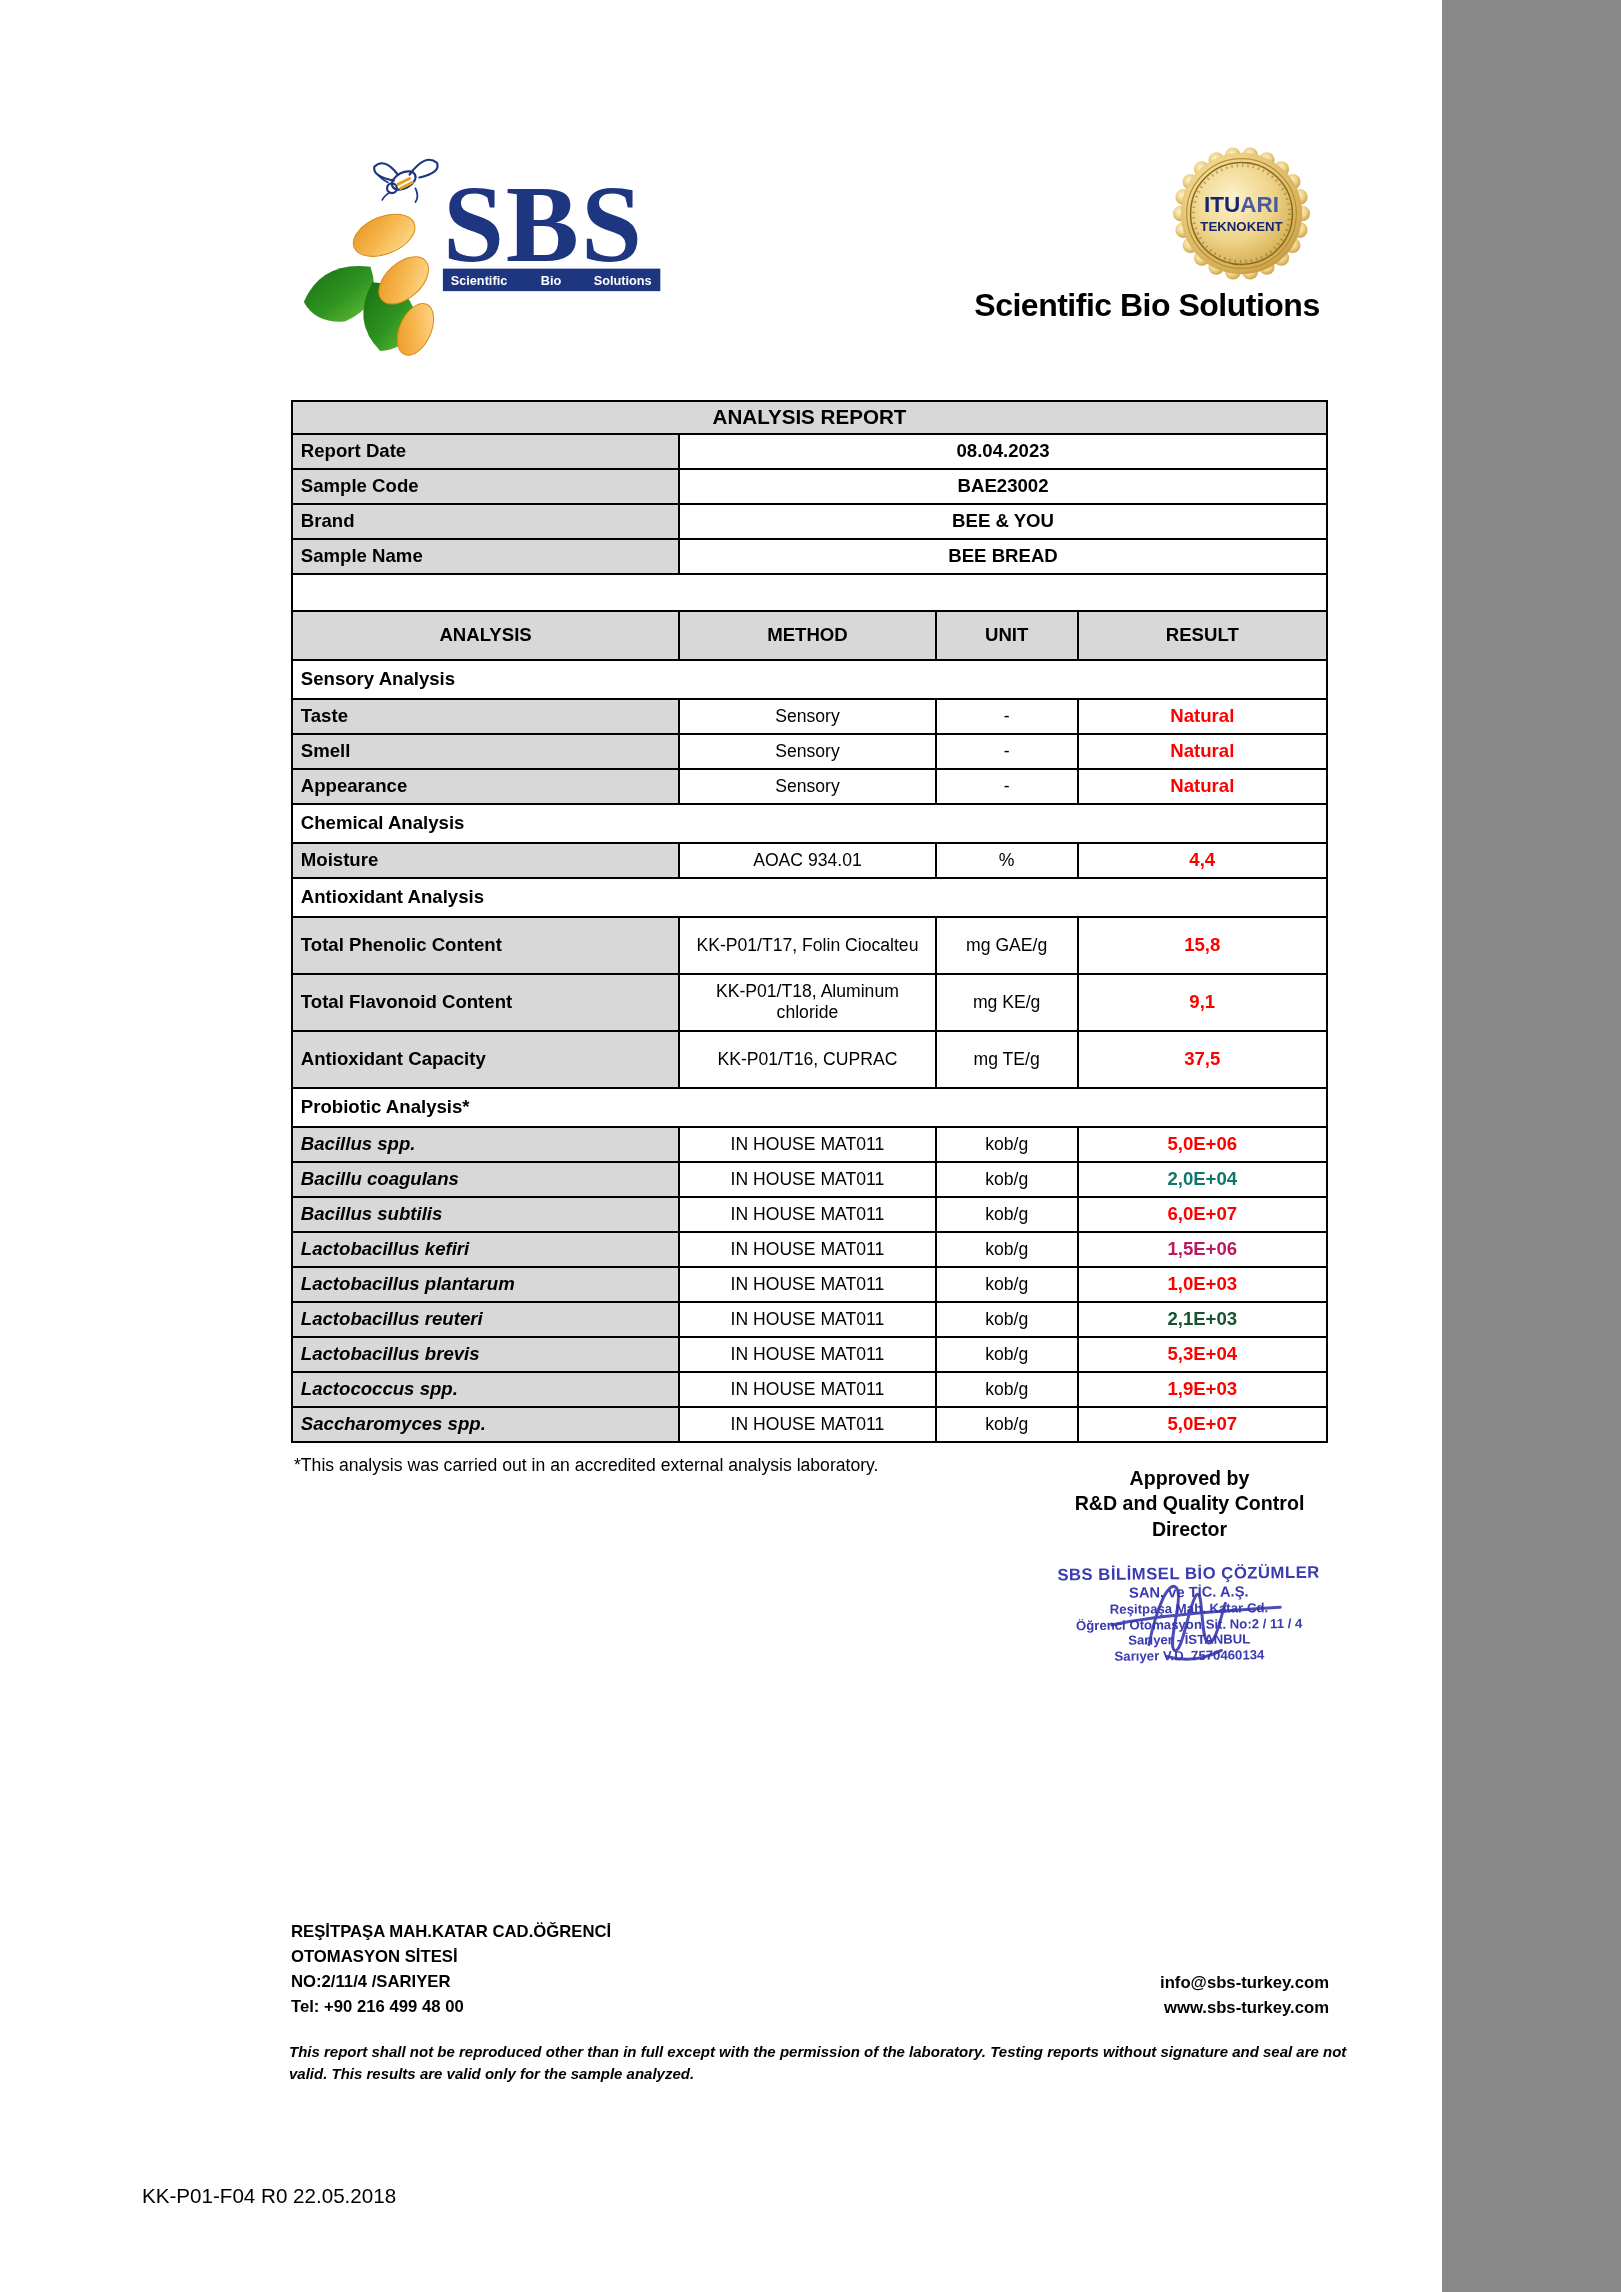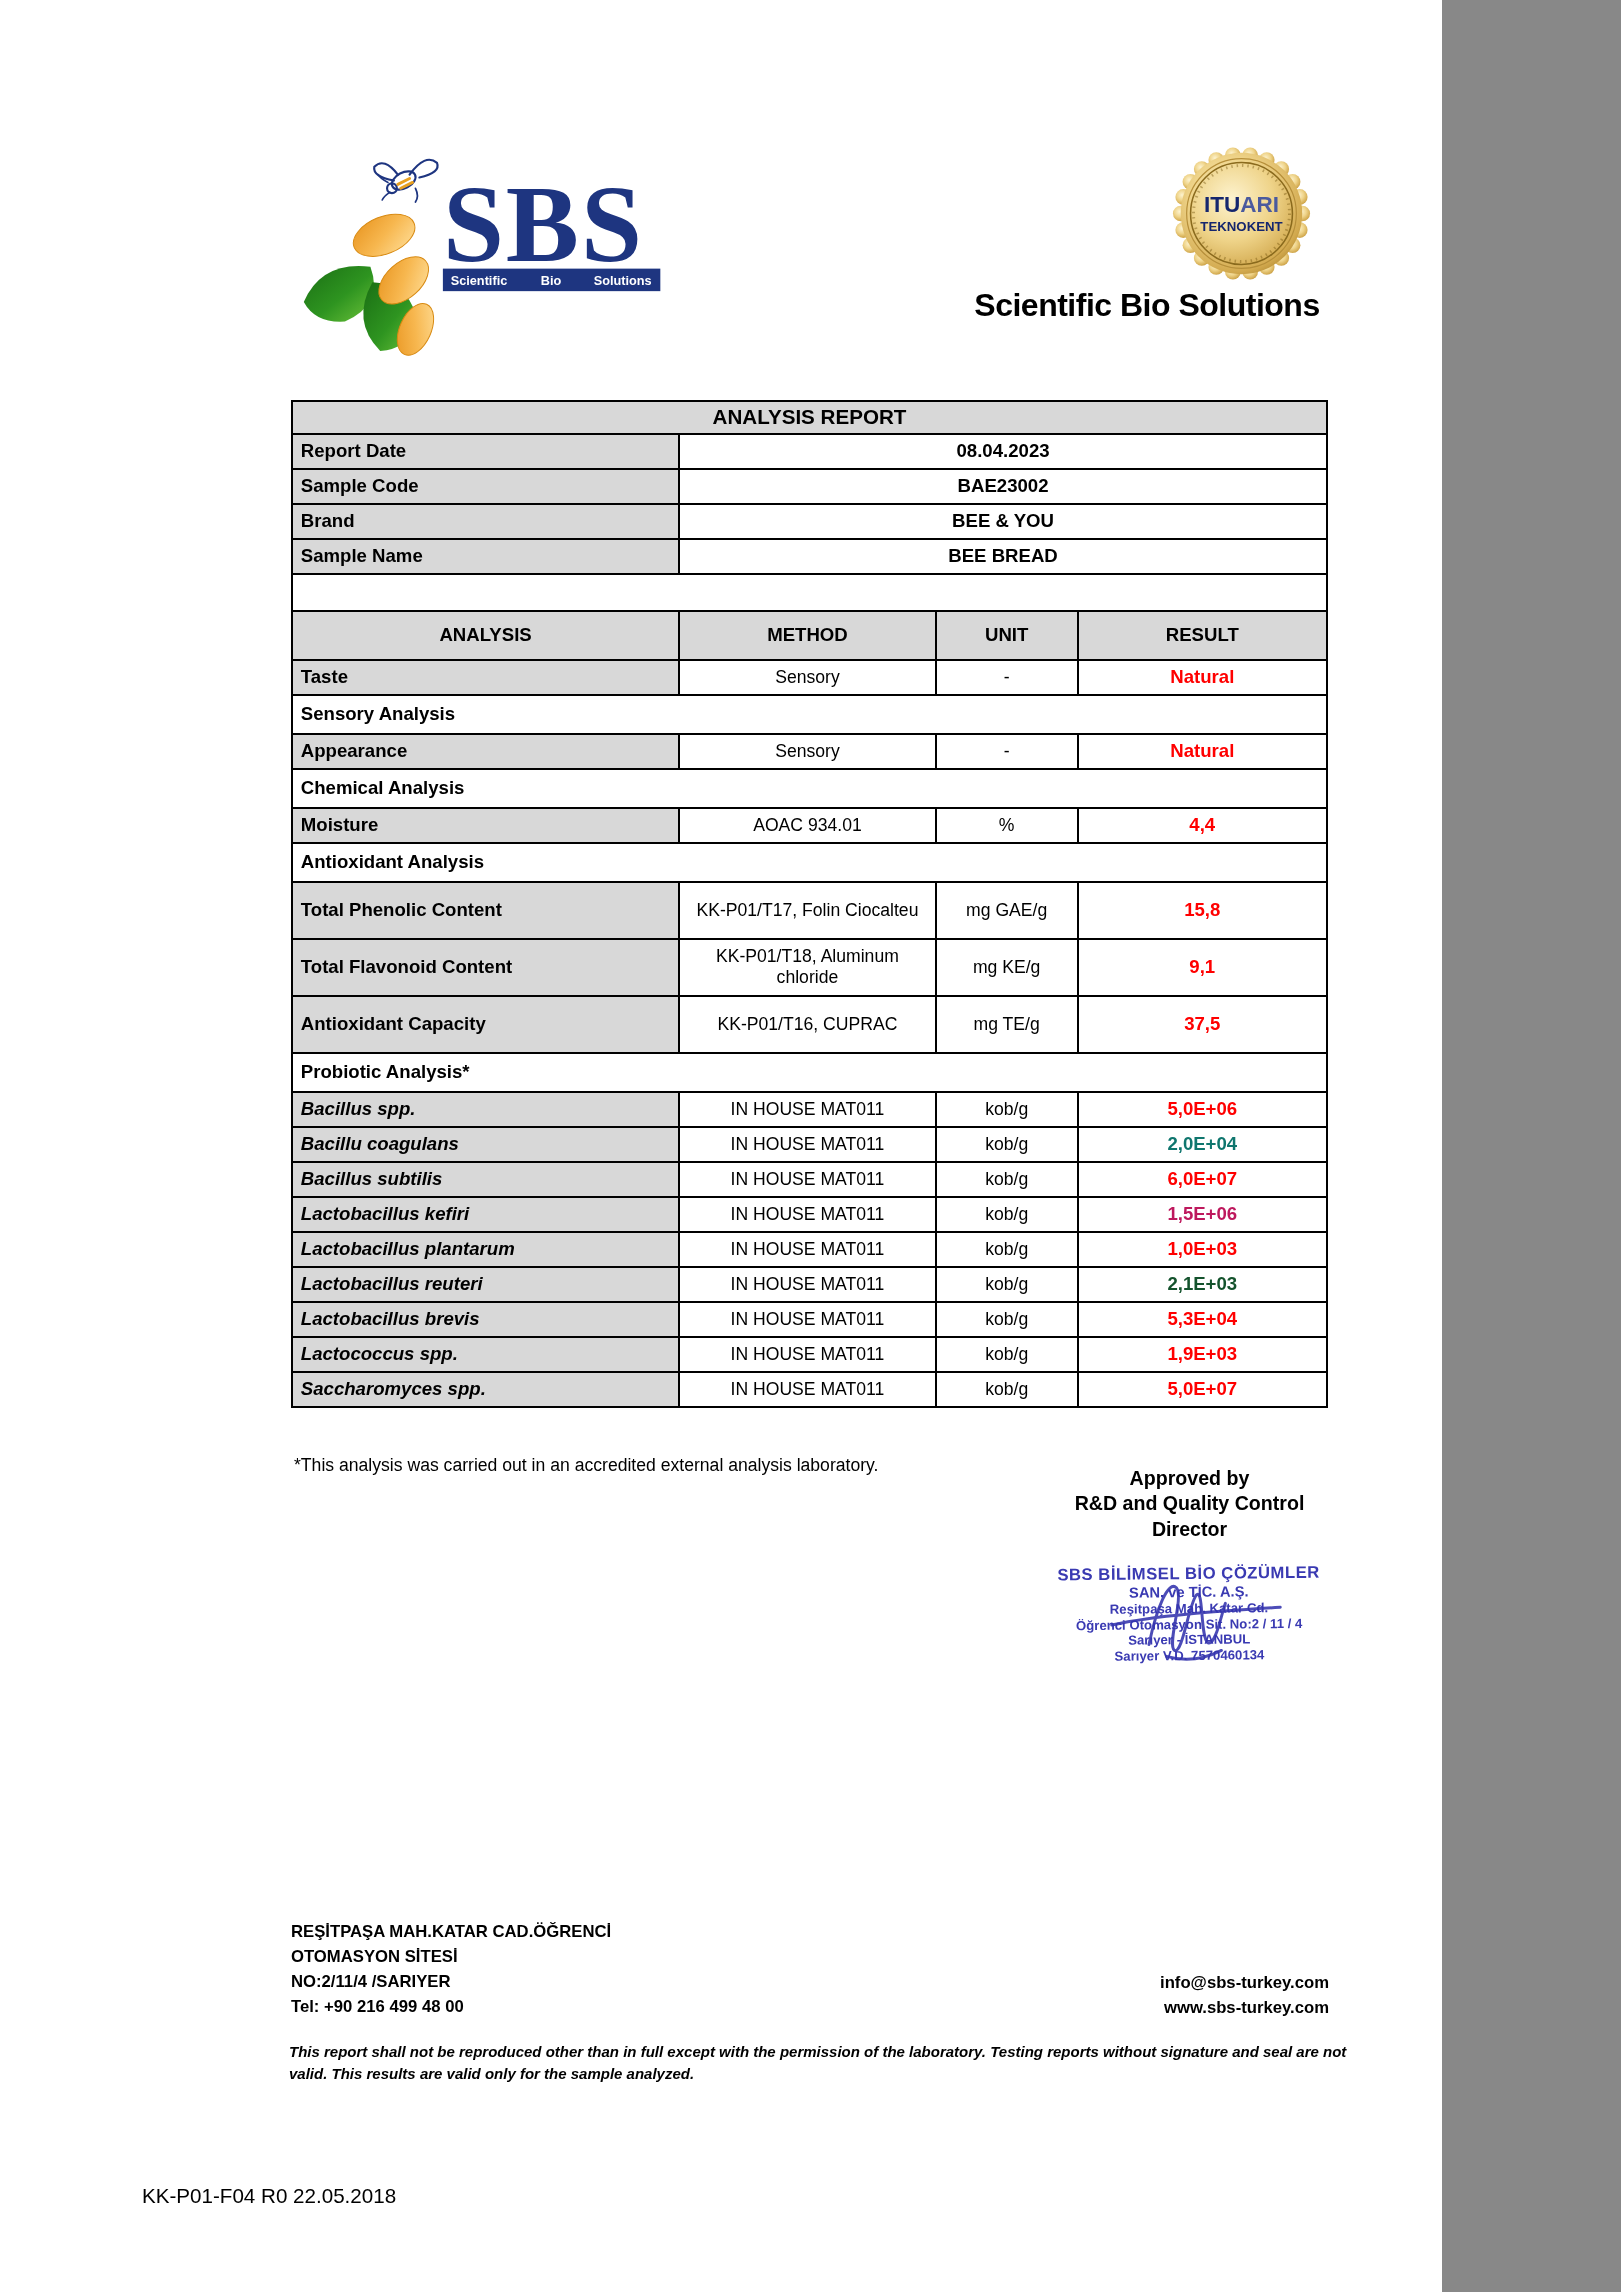--- a/index.html
+++ b/index.html
@@ -196,28 +196,34 @@
         </tr>
         <tr>
           <td class="empty-cell" colspan="4"></td>
         </tr>
         <tr>
           <td class="col-header">ANALYSIS</td>
           <td class="col-header">METHOD</td>
           <td class="col-header">UNIT</td>
           <td class="col-header">RESULT</td>
         </tr>
+        <tr>
+          <td class="section-cell" colspan="4">Sensory Analysis</td>
+        </tr>
         <tr class="">
           <td class="analysis-cell">Taste</td>
           <td class="method-cell">Sensory</td>
           <td class="unit-cell">-</td>
           <td class="result-cell" style="color: rgb(255, 0, 0);">Natural</td>
         </tr>
-        <tr>
-          <td class="section-cell" colspan="4">Sensory Analysis</td>
+        <tr class="">
+          <td class="analysis-cell">Smell</td>
+          <td class="method-cell">Sensory</td>
+          <td class="unit-cell">-</td>
+          <td class="result-cell" style="color: rgb(255, 0, 0);">Natural</td>
         </tr>
         <tr class="">
           <td class="analysis-cell">Appearance</td>
           <td class="method-cell">Sensory</td>
           <td class="unit-cell">-</td>
           <td class="result-cell" style="color: rgb(255, 0, 0);">Natural</td>
         </tr>
         <tr>
           <td class="section-cell" colspan="4">Chemical Analysis</td>
         </tr>

